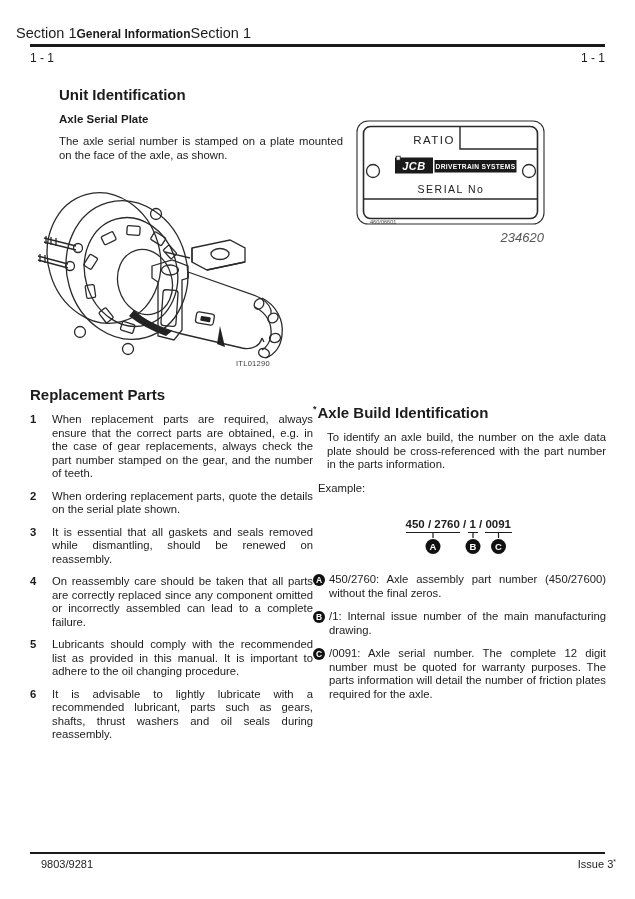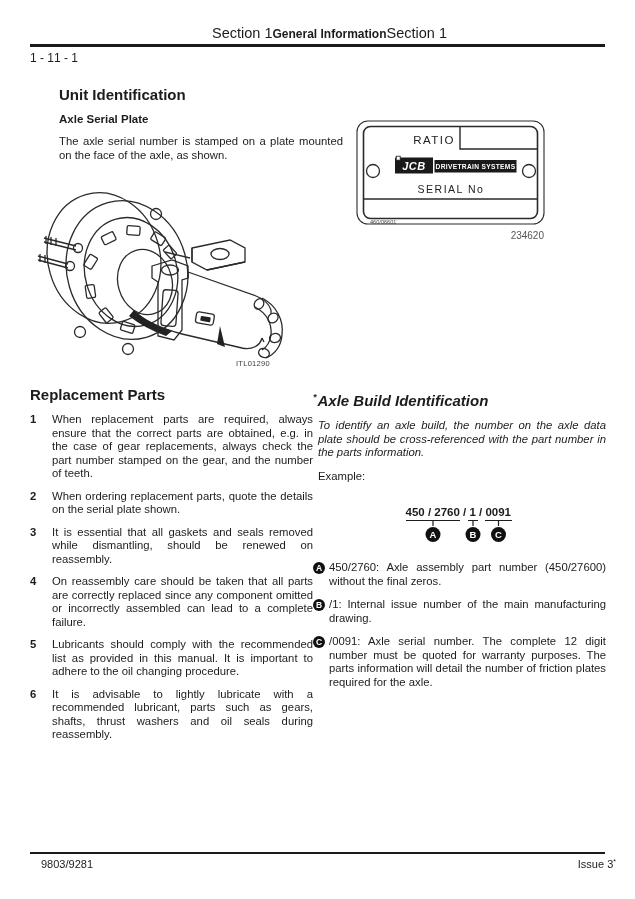--- a/index.html
+++ b/index.html
@@ -2,46 +2,46 @@
 <html><head>
 <meta charset="utf-8">
 <style>
   html,body{margin:0;padding:0;background:#e8e8e8;}
   .page{
     position:relative;width:635px;height:899px;background:#ffffff;
     font-family:"Liberation Sans",sans-serif;color:#1c1c1c;overflow:hidden;
     margin:0 auto;
   }
   
-  .hdr-row{position:absolute;left:42px;top:25px;width:575px;display:flex;justify-content:center;align-items:baseline;font-size:14.5px;}
+  .hdr-row{position:absolute;left:16px;top:25px;width:575px;display:flex;justify-content:flex-start;align-items:baseline;font-size:14.5px;}
   .hdr-center{font-weight:bold;font-size:12px;}
   .hdr-rule{position:absolute;left:30px;top:44px;width:575px;height:3px;background:#1a1a1a;}
-  .hdr-row2{position:absolute;left:30px;top:51px;width:575px;display:flex;font-size:12px;}
+  .hdr-row2{position:absolute;left:30px;top:51px;width:575px;display:flex;justify-content:space-between;font-size:12px;}
   
   .h-main{font-size:15px;font-weight:bold;margin:0 0 10px 0;}
   .h-sub{font-size:11.5px;font-weight:bold;margin:0 0 10px 0;}
   .body-txt{font-size:11.3px;line-height:13.5px;text-align:justify;margin:0;}
   
   .unit-id{position:absolute;left:30px;top:86px;width:284px;margin-left:29px;}
   
   .axle-fig{position:absolute;left:24px;top:186px;width:268px;height:186px;}
   .fig-label{position:absolute;right:22px;bottom:4px;font-size:7.5px;color:#3a3a3a;letter-spacing:0.3px;}
   
   .plate-fig{position:absolute;left:356px;top:120px;width:192px;height:122px;}
-  .plate-num{position:absolute;right:4px;top:110px;font-size:10px;color:#555;}
+  .plate-num{position:absolute;right:4px;top:110px;font-size:13px;color:#555;font-style:italic;}
   
   .rep-parts{position:absolute;left:30px;top:386px;width:283px;}
   .rp-item{display:flex;margin-bottom:9px;}
   .rp-num{width:22px;flex:0 0 22px;font-weight:bold;font-size:11.3px;line-height:13.5px;}
   .rp-text{flex:1;}
   
   .axle-build{position:absolute;left:313px;top:388px;width:293px;}
-  .ab-head{font-size:15px;font-weight:bold;margin:4px 0 10px 0;font-style:italic;}
+  .ab-head{font-size:15px;font-weight:bold;margin:16px 0 10px 0;}
   .ab-ast{font-size:9px;vertical-align:6px;font-weight:bold;margin-right:1px;}
-  .ab-intro{margin-left:5px;margin-bottom:10px;font-style:italic;}
+  .ab-intro{margin-left:14px;margin-bottom:10px;}
   .ab-example{margin-left:5px;margin-bottom:23px;}
   .ab-diagram-wrap{width:100%;text-align:center;margin-bottom:10px;}
   .ab-diagram{display:inline-block;text-align:left;}
   .ab-dia-num{font-size:11.5px;display:block;margin-bottom:1px;font-weight:bold;}
   .co-item{display:flex;margin-bottom:10px;}
   .co-badge{flex:0 0 12px;width:12px;height:12px;border-radius:50%;background:#111;color:#fff;
             font-size:8.5px;font-weight:bold;text-align:center;line-height:12.5px;margin-right:4px;margin-top:0.5px;}
   .co-text{flex:1;}
   
   .ftr-rule{position:absolute;left:30px;top:852px;width:575px;height:1.5px;background:#1a1a1a;}

